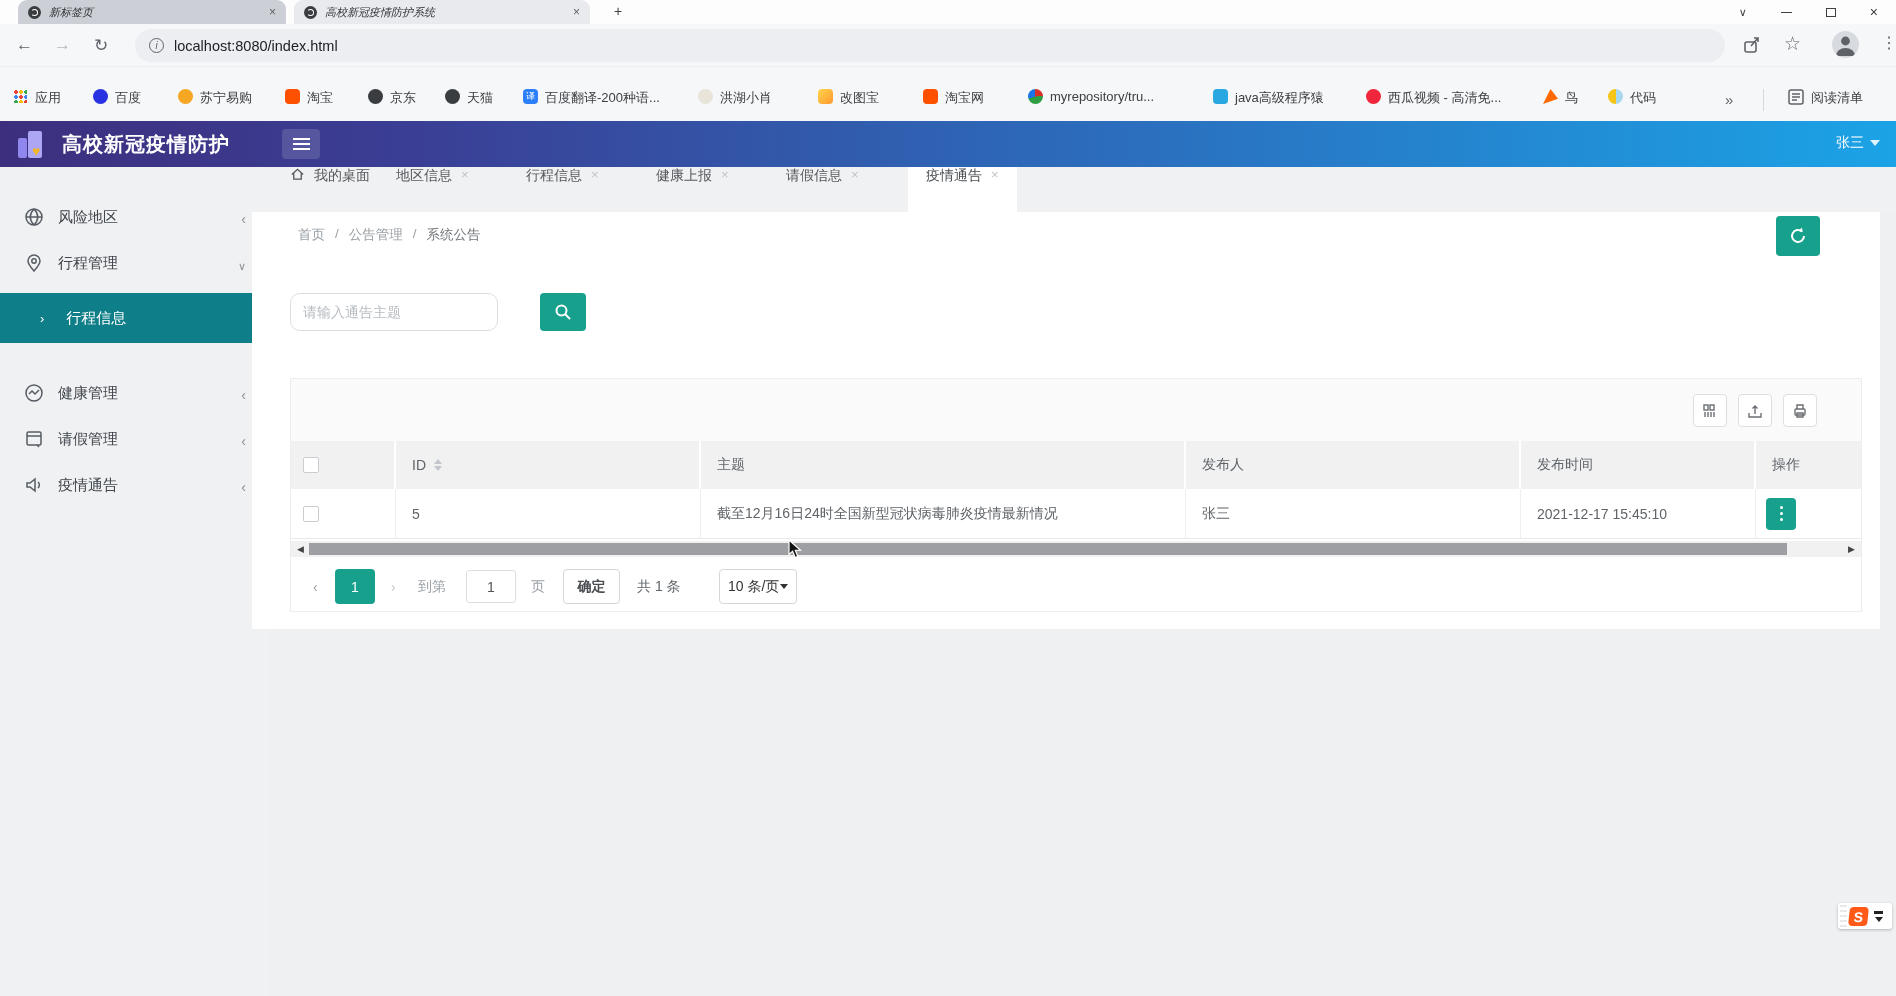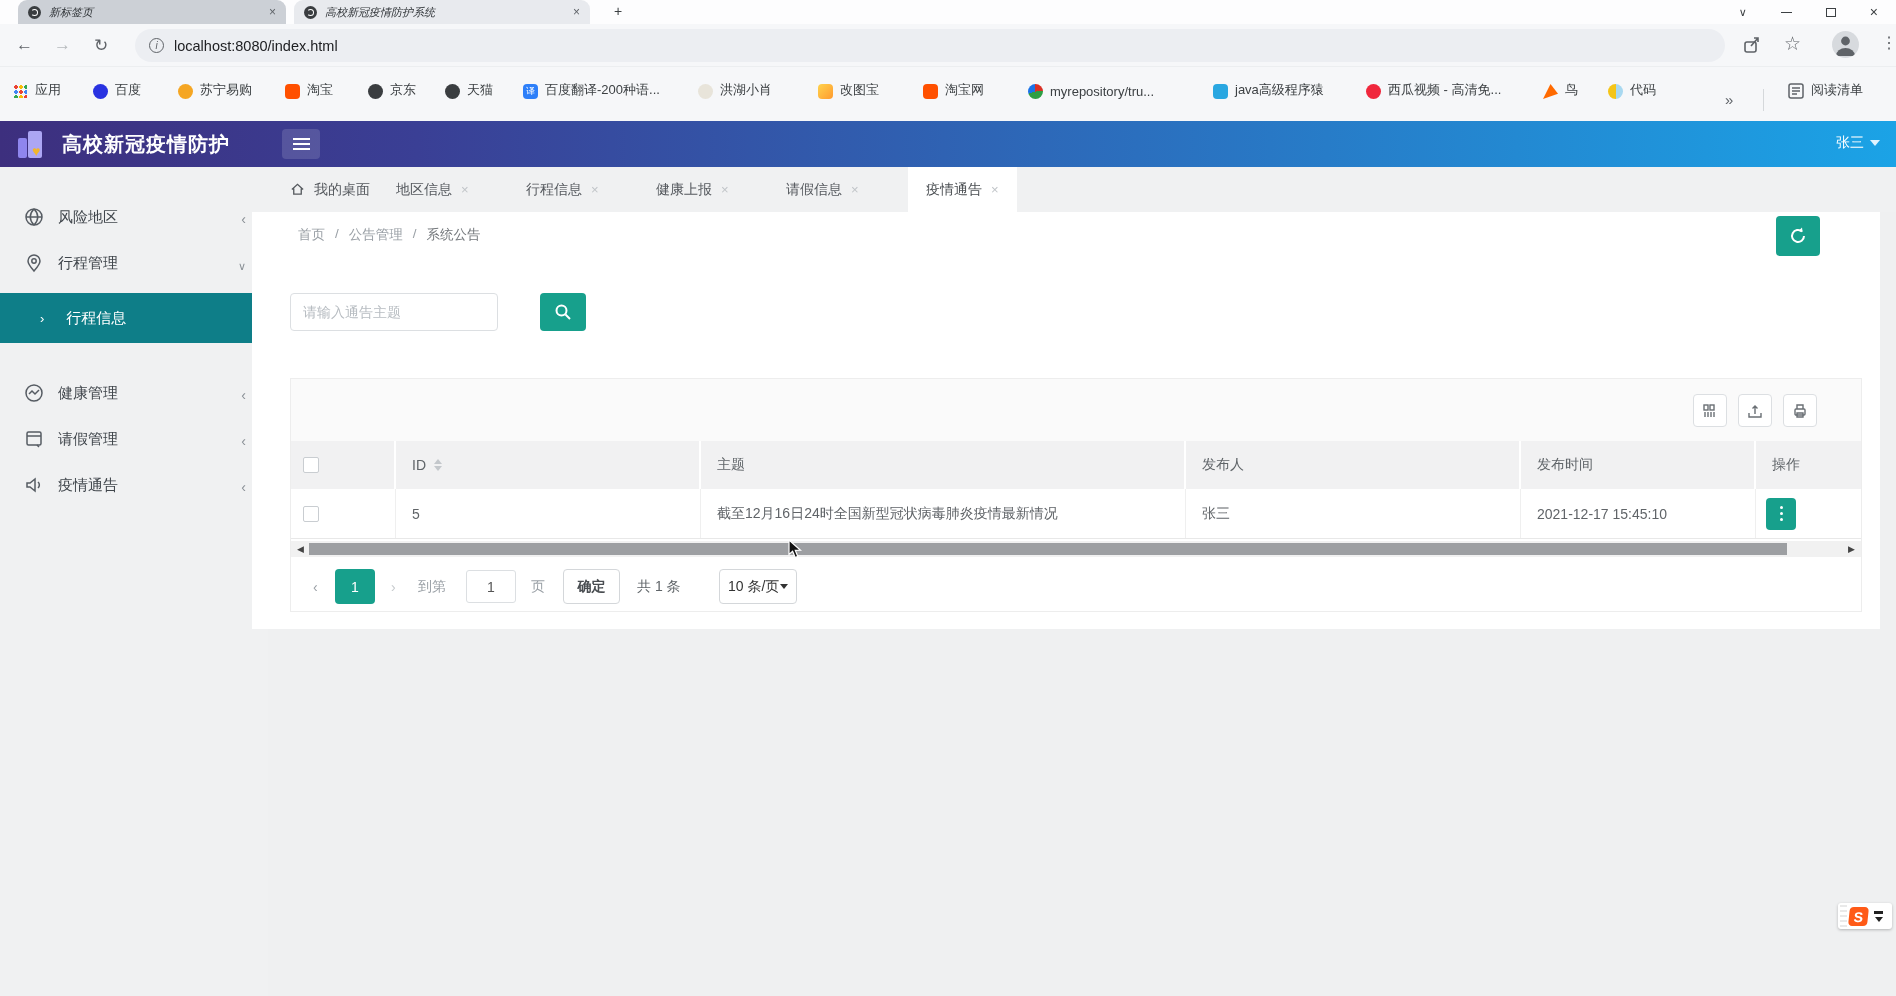--- a/index.html
+++ b/index.html
@@ -20,21 +20,21 @@
 
   #toolbar { position:relative; height:42px; background:#f6f7f9; }
   .navic { font-size:17px; color:#5f6368; }
   #omnibox { position:absolute; left:135px; top:5px; width:1590px; height:33px;
     background:#eceef2; border-radius:17px; display:flex; align-items:center; padding:0 14px; }
   #omnibox .info { width:15px; height:15px; border:1.4px solid #5f6368; border-radius:50%;
     color:#5f6368; font-size:10px; line-height:13px; text-align:center; font-style:italic; margin-right:10px;}
   #omnibox .url { font-size:14.5px; color:#202124; }
 
   #bookmarksbar { position:relative; height:55px; background:#f6f7f9; border-top:1px solid #eceef0; }
-  .bm { position:absolute; top:20px; transform:translateY(-50%); display:flex; align-items:flex-end; height:24px; }
+  .bm { position:absolute; top:34px; transform:translateY(-50%); display:flex; align-items:flex-start; height:24px; }
   .bmic { width:15px; height:15px; border-radius:4px; margin-right:7px; flex:0 0 auto;
     display:flex; align-items:center; justify-content:center; color:#fff; font-size:9px; }
   .round { border-radius:50%; }
   .bm span.lbl { font-size:13px; color:#3c4043; white-space:nowrap; }
   .grid9 { background:none !important; }
   .grid9 i { display:block; width:13px; height:13px;
     background:
       radial-gradient(circle 2px at 2px 2px,#ea4335 98%,transparent),
       radial-gradient(circle 2px at 7px 2px,#fbbc05 98%,transparent),
       radial-gradient(circle 2px at 12px 2px,#34a853 98%,transparent),
@@ -65,33 +65,33 @@
   #sidebar { position:absolute; left:0; top:46px; width:268px; height:829px; background:#f0f1f2; }
   .sitem { position:absolute; left:0; width:268px; height:46px; display:flex; align-items:flex-end;
     color:#40464c; font-size:15px; }
   .sitem .sic { width:20px; height:20px; margin:0 14px 0 24px; stroke:#565c63; }
   .sitem .chev { position:absolute; right:22px; color:#8a9096; font-size:14px; }
   #subactive { position:absolute; left:0; top:126px; width:268px; height:50px; background:#0e7e88;
     color:#fff; font-size:15px; display:flex; align-items:center; }
   #subactive .arr { margin:0 22px 0 40px; font-size:13px; }
 
   #apptabs { position:absolute; left:268px; top:46px; width:1628px; height:45px; background:#f0f1f2; }
-  .atab { position:absolute; top:0; height:45px; display:flex; align-items:center; gap:9px;
+  .atab { position:absolute; top:0; height:45px; display:flex; gap:9px;
     font-size:14px; color:#55595e; padding:0 6px; }
   .atab .x { color:#c0c4c8; font-size:13px; }
   .atab.active { background:#fff; color:#4a4e52; }
   .homeic { width:15px; height:15px; stroke:#55595e; }
 
   #main { position:absolute; left:252px; top:91px; width:1628px; height:417px; background:#fff; }
   #crumbs { position:absolute; left:46px; top:14px; font-size:13.5px; color:#9aa0a6; display:flex; gap:10px;}
   #crumbs .last { color:#74787c; }
   .tealbtn { background:#17a08c; border-radius:4px; display:flex; align-items:center; justify-content:center; }
   #refreshbtn { position:absolute; right:60px; top:4px; width:44px; height:40px; }
   #searchwrap { position:absolute; left:38px; top:81px; }
-  #searchinput { width:208px; height:38px; border:1px solid #dcdfe2; border-radius:4px;
+  #searchinput { width:208px; height:38px; border:1px solid #dcdfe2; border-radius:10px;
     padding:0 12px; font-size:14px; color:#333; outline:none; font-family:"Liberation Sans",sans-serif;}
   #searchinput::placeholder { color:#b7bcc1; }
   #searchbtn { position:absolute; left:250px; top:0; width:46px; height:38px; }
 
   #card { position:absolute; left:38px; top:166px; width:1572px; height:234px;
     background:#fff; border:1px solid #ededed; }
   #cardtools { position:absolute; left:0; top:0; width:100%; height:62px; background:#fafafa; }
   .toolbtn { position:absolute; top:15px; width:34px; height:33px; background:#fff;
     border:1px solid #dcdfe2; border-radius:4px; display:flex; align-items:center; justify-content:center; }
   .toolbtn svg { stroke:#6a6f74; }

